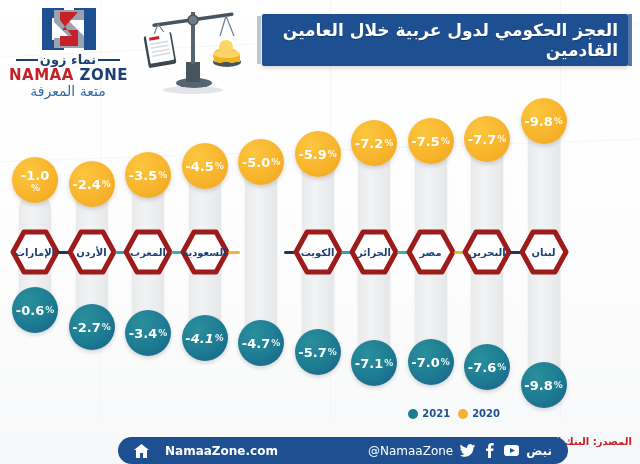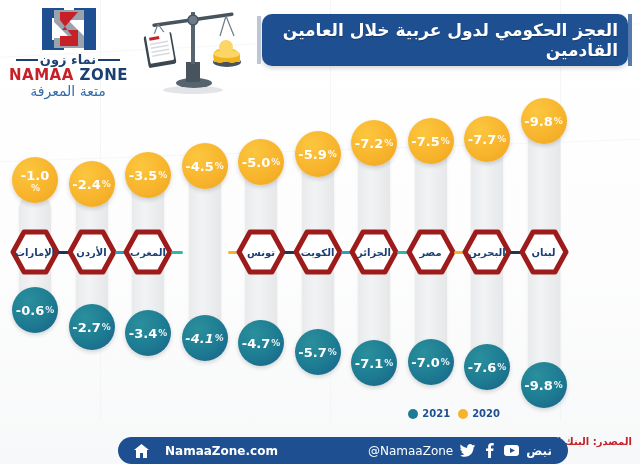--- a/index.html
+++ b/index.html
@@ -23,21 +23,21 @@
   .logo .nm-en{position:absolute;top:62px;left:0;width:120px;text-align:right;
      color:#c62128;font-size:15px;font-weight:bold;letter-spacing:.5px;}
   .logo .nm-en .zn{color:#1b3f72;}
   .logo .nm-sub{position:absolute;top:79px;left:0;width:120px;text-align:center;
      color:#2f6ca8;font-size:14px;}
   .logo .rule{position:absolute;top:55px;height:2px;width:22px;background:#1b3f72;}
 
   .scale{position:absolute;left:138px;top:4px;width:104px;height:92px;}
 
   .titlebar{position:absolute;left:262px;top:14px;width:366px;height:52px;
-     background:#1d4f91;border-radius:10px;
+     background:#1d4f91;border-radius:2px;
      box-shadow:0 2px 5px rgba(0,0,0,.18);}
   .titlebar:before{content:"";position:absolute;right:-4px;top:0;width:4px;height:100%;
      background:#1d4f91;opacity:.75;}
   .titlebar:after{content:"";position:absolute;left:-5px;top:2px;width:4px;height:48px;
      background:#bcc6d4;}
   .title-txt{position:absolute;inset:0;display:flex;align-items:center;justify-content:center;
      color:#fff;font-size:17px;font-weight:bold;padding:0 10px;box-sizing:border-box;
      text-shadow:0 1px 1px rgba(0,0,0,.25);}
 
   
@@ -210,39 +210,39 @@
       <div class="col" style="left: 181.5px;">
         <div class="bar" style="top: 67px; height: 178px;"></div>
         <div class="bub b2020" style="top: 47px;">
           <span>-4.5</span>
           <span class="pc">%</span>
         </div>
         <div class="bub b2021" style="top: 219px; font-style: italic;">
           <span>-4.1</span>
           <span class="pc">%</span>
         </div>
+        <div class="hexwrap">
+          <div class="hex">
+            <svg width="50" height="46" viewBox="0 0 50 46">
+              <polygon points="14,3 36,3 47,23 36,43 14,43 3,23" fill="#ffffff" stroke="#9e1b1b" stroke-width="5" stroke-linejoin="round"></polygon>
+            </svg>
+          </div>
+          <div class="hexlbl">السعودية</div>
+        </div>
         <div class="conn" style="left: 46px; background: rgb(245, 179, 43);"></div>
       </div>
       <div class="col" style="left: 238px;">
         <div class="bar" style="top: 63px; height: 187px;"></div>
         <div class="bub b2020" style="top: 43px;">
           <span>-5.0</span>
           <span class="pc">%</span>
         </div>
         <div class="bub b2021" style="top: 224px;">
           <span>-4.7</span>
           <span class="pc">%</span>
-        </div>
-        <div class="hexwrap">
-          <div class="hex">
-            <svg width="50" height="46" viewBox="0 0 50 46">
-              <polygon points="14,3 36,3 47,23 36,43 14,43 3,23" fill="#ffffff" stroke="#9e1b1b" stroke-width="5" stroke-linejoin="round"></polygon>
-            </svg>
-          </div>
-          <div class="hexlbl">تونس</div>
         </div>
         <div class="conn" style="left: 46px; background: rgb(27, 53, 88);"></div>
       </div>
       <div class="col" style="left: 294.5px;">
         <div class="bar" style="top: 55px; height: 204px;"></div>
         <div class="bub b2020" style="top: 35px;">
           <span>-5.9</span>
           <span class="pc">%</span>
         </div>
         <div class="bub b2021" style="top: 233px;">

